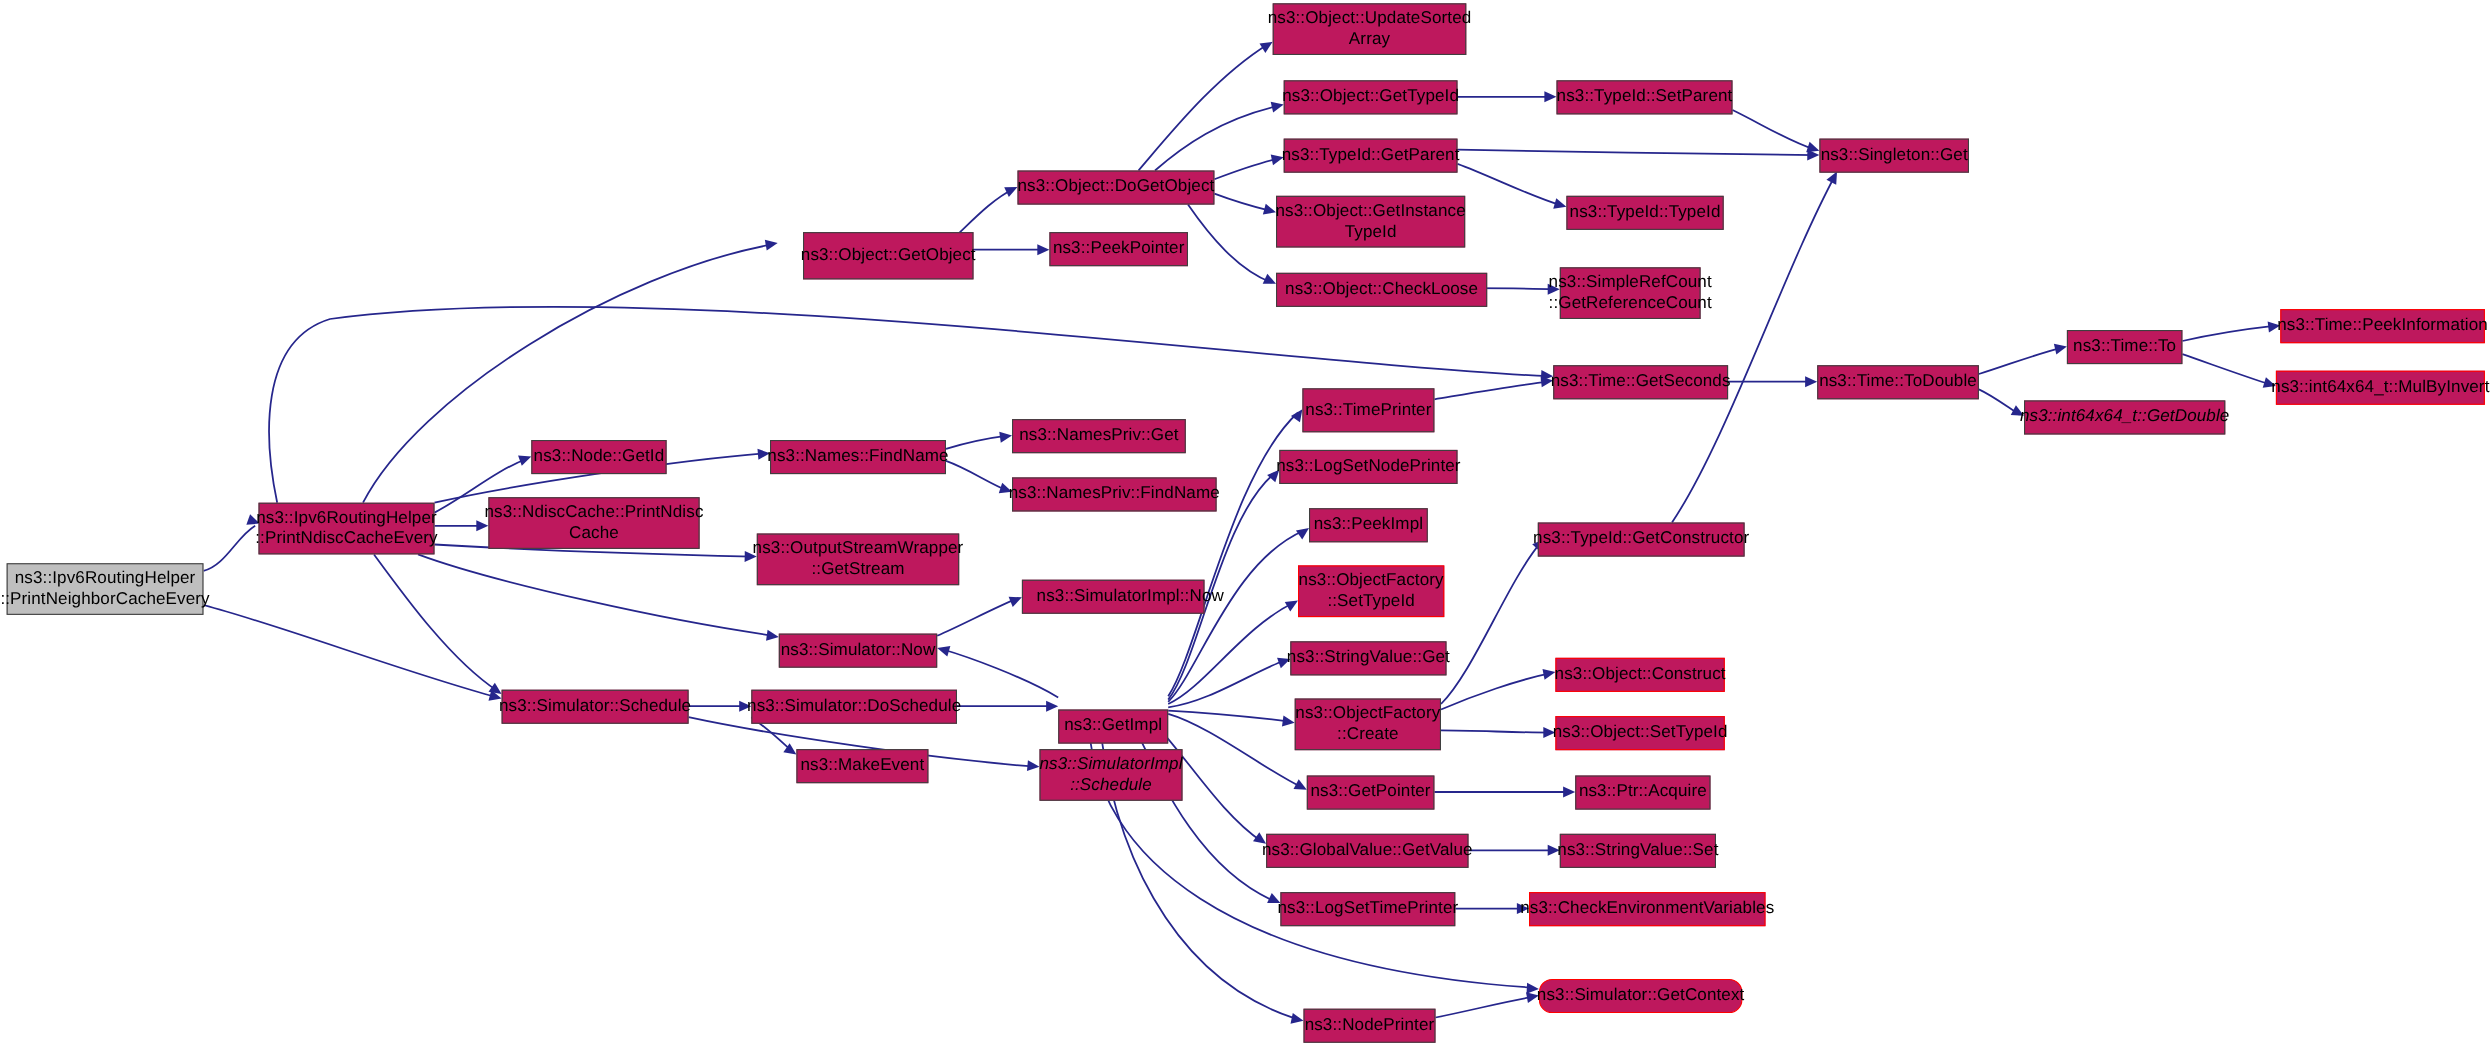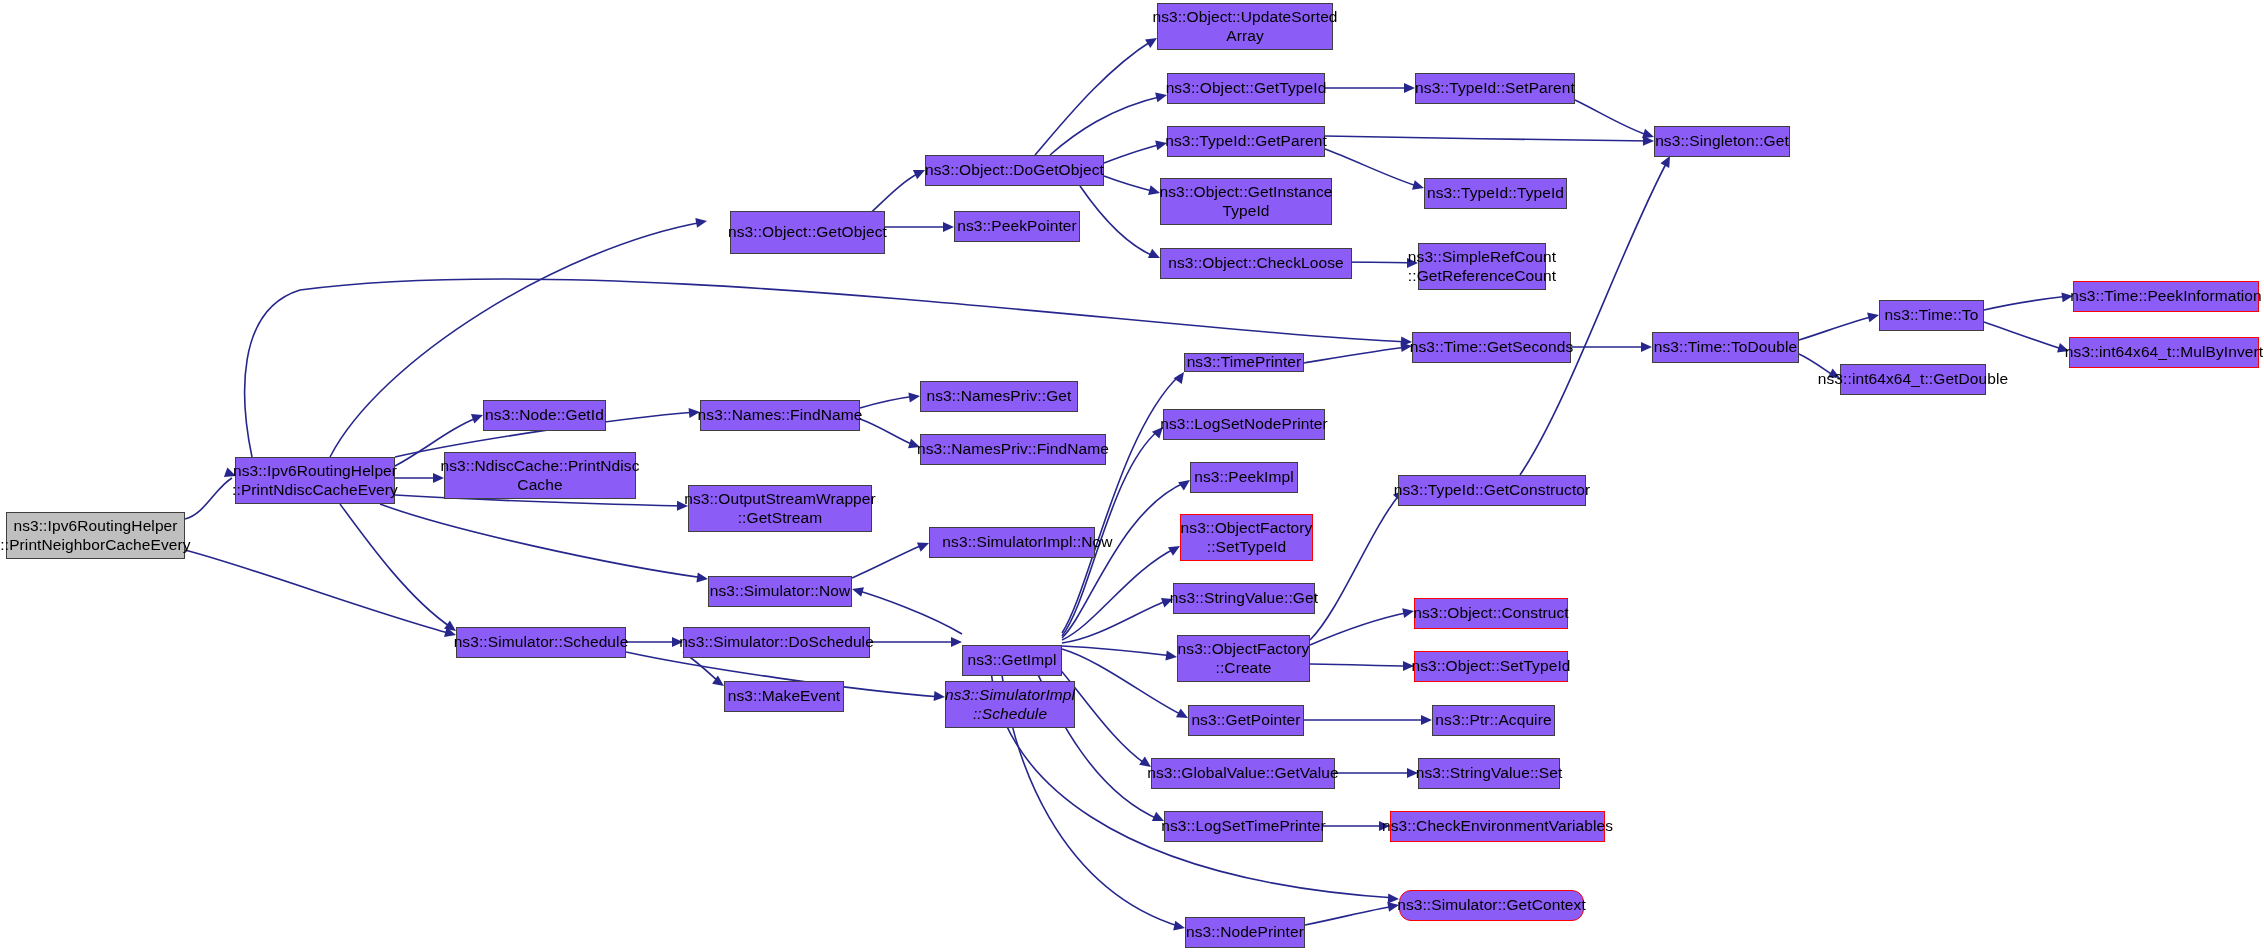--- a/index.html
+++ b/index.html
@@ -23,21 +23,21 @@
     height: 952px;
     pointer-events: none;
   }
   .node {
     position: absolute;
     box-sizing: border-box;
     display: flex;
     align-items: center;
     justify-content: center;
     text-align: center;
-    background: #8b5cf6;
+    background: #be185d;
     border: 1px solid #3f3f3f;
     color: #000000;
     font-size: 15.5px;
     line-height: 1.22;
     letter-spacing: 0.1px;
     white-space: pre-line;
     z-index: 5;
   }
   .node.red {
     border: 1px solid #ff0000;
@@ -186,40 +186,40 @@
 TypeId</div>
       <div class="node" style="left: 1160px; top: 248px; width: 192px; height: 31px; text-align: center;">ns3::Object::CheckLoose</div>
       <div class="node" style="left: 1415px; top: 73px; width: 160px; height: 31px;">ns3::TypeId::SetParent</div>
       <div class="node" style="left: 1424px; top: 178px; width: 143px; height: 31px;">ns3::TypeId::TypeId</div>
       <div class="node" style="left: 1418px; top: 243px; width: 128px; height: 47px;">ns3::SimpleRefCount
 ::GetReferenceCount</div>
       <div class="node" style="left: 1654px; top: 126px; width: 136px; height: 31px;">ns3::Singleton::Get</div>
       <div class="node" style="left: 1412px; top: 332px; width: 159px; height: 31px;">ns3::Time::GetSeconds</div>
       <div class="node" style="left: 1652px; top: 332px; width: 147px; height: 31px;">ns3::Time::ToDouble</div>
       <div class="node" style="left: 1879px; top: 300px; width: 105px; height: 31px;">ns3::Time::To</div>
-      <div class="node" style="left: 1840px; top: 364px; width: 146px; height: 31px;">ns3::int64x64_t::GetDouble</div>
+      <div class="node" style="left: 1840px; top: 364px; width: 183px; height: 31px; font-style: italic;">ns3::int64x64_t::GetDouble</div>
       <div class="node red" style="left: 2073px; top: 281px; width: 186px; height: 31px;">ns3::Time::PeekInformation</div>
       <div class="node red" style="left: 2069px; top: 337px; width: 190px; height: 31px;">ns3::int64x64_t::MulByInvert</div>
       <div class="node" style="left: 483px; top: 400px; width: 123px; height: 31px;">ns3::Node::GetId</div>
       <div class="node" style="left: 444px; top: 452px; width: 192px; height: 47px;">ns3::NdiscCache::PrintNdisc
 Cache</div>
       <div class="node" style="left: 700px; top: 400px; width: 160px; height: 31px;">ns3::Names::FindName</div>
       <div class="node" style="left: 920px; top: 381px; width: 158px; height: 31px;">ns3::NamesPriv::Get</div>
       <div class="node" style="left: 920px; top: 434px; width: 186px; height: 31px;">ns3::NamesPriv::FindName</div>
       <div class="node" style="left: 688px; top: 485px; width: 184px; height: 47px;">ns3::OutputStreamWrapper
 ::GetStream</div>
       <div class="node" style="left: 929px; top: 527px; width: 166px; height: 31px; padding-left: 31px;">ns3::SimulatorImpl::Now</div>
       <div class="node" style="left: 708px; top: 576px; width: 144px; height: 31px;">ns3::Simulator::Now</div>
       <div class="node" style="left: 456px; top: 627px; width: 170px; height: 31px;">ns3::Simulator::Schedule</div>
       <div class="node" style="left: 683px; top: 627px; width: 187px; height: 31px;">ns3::Simulator::DoSchedule</div>
       <div class="node" style="left: 724px; top: 681px; width: 120px; height: 31px;">ns3::MakeEvent</div>
       <div class="node" style="left: 962px; top: 627px; width: 100px; height: 31px; margin-top: 18px;">ns3::GetImpl</div>
       <div class="node" style="left: 945px; top: 681px; width: 130px; height: 47px; font-style: italic;">ns3::SimulatorImpl
 ::Schedule</div>
-      <div class="node" style="left: 1184px; top: 353px; width: 120px; height: 19px;">ns3::TimePrinter</div>
+      <div class="node" style="left: 1184px; top: 353px; width: 120px; height: 40px;">ns3::TimePrinter</div>
       <div class="node" style="left: 1163px; top: 409px; width: 162px; height: 31px;">ns3::LogSetNodePrinter</div>
       <div class="node" style="left: 1190px; top: 462px; width: 108px; height: 31px;">ns3::PeekImpl</div>
       <div class="node red" style="left: 1180px; top: 514px; width: 133px; height: 47px;">ns3::ObjectFactory
 ::SetTypeId</div>
       <div class="node" style="left: 1173px; top: 583px; width: 142px; height: 31px;">ns3::StringValue::Get</div>
       <div class="node" style="left: 1177px; top: 635px; width: 133px; height: 47px;">ns3::ObjectFactory
 ::Create</div>
       <div class="node" style="left: 1188px; top: 705px; width: 116px; height: 31px;">ns3::GetPointer</div>
       <div class="node" style="left: 1151px; top: 758px; width: 184px; height: 31px;">ns3::GlobalValue::GetValue</div>
       <div class="node" style="left: 1164px; top: 811px; width: 159px; height: 31px;">ns3::LogSetTimePrinter</div>

